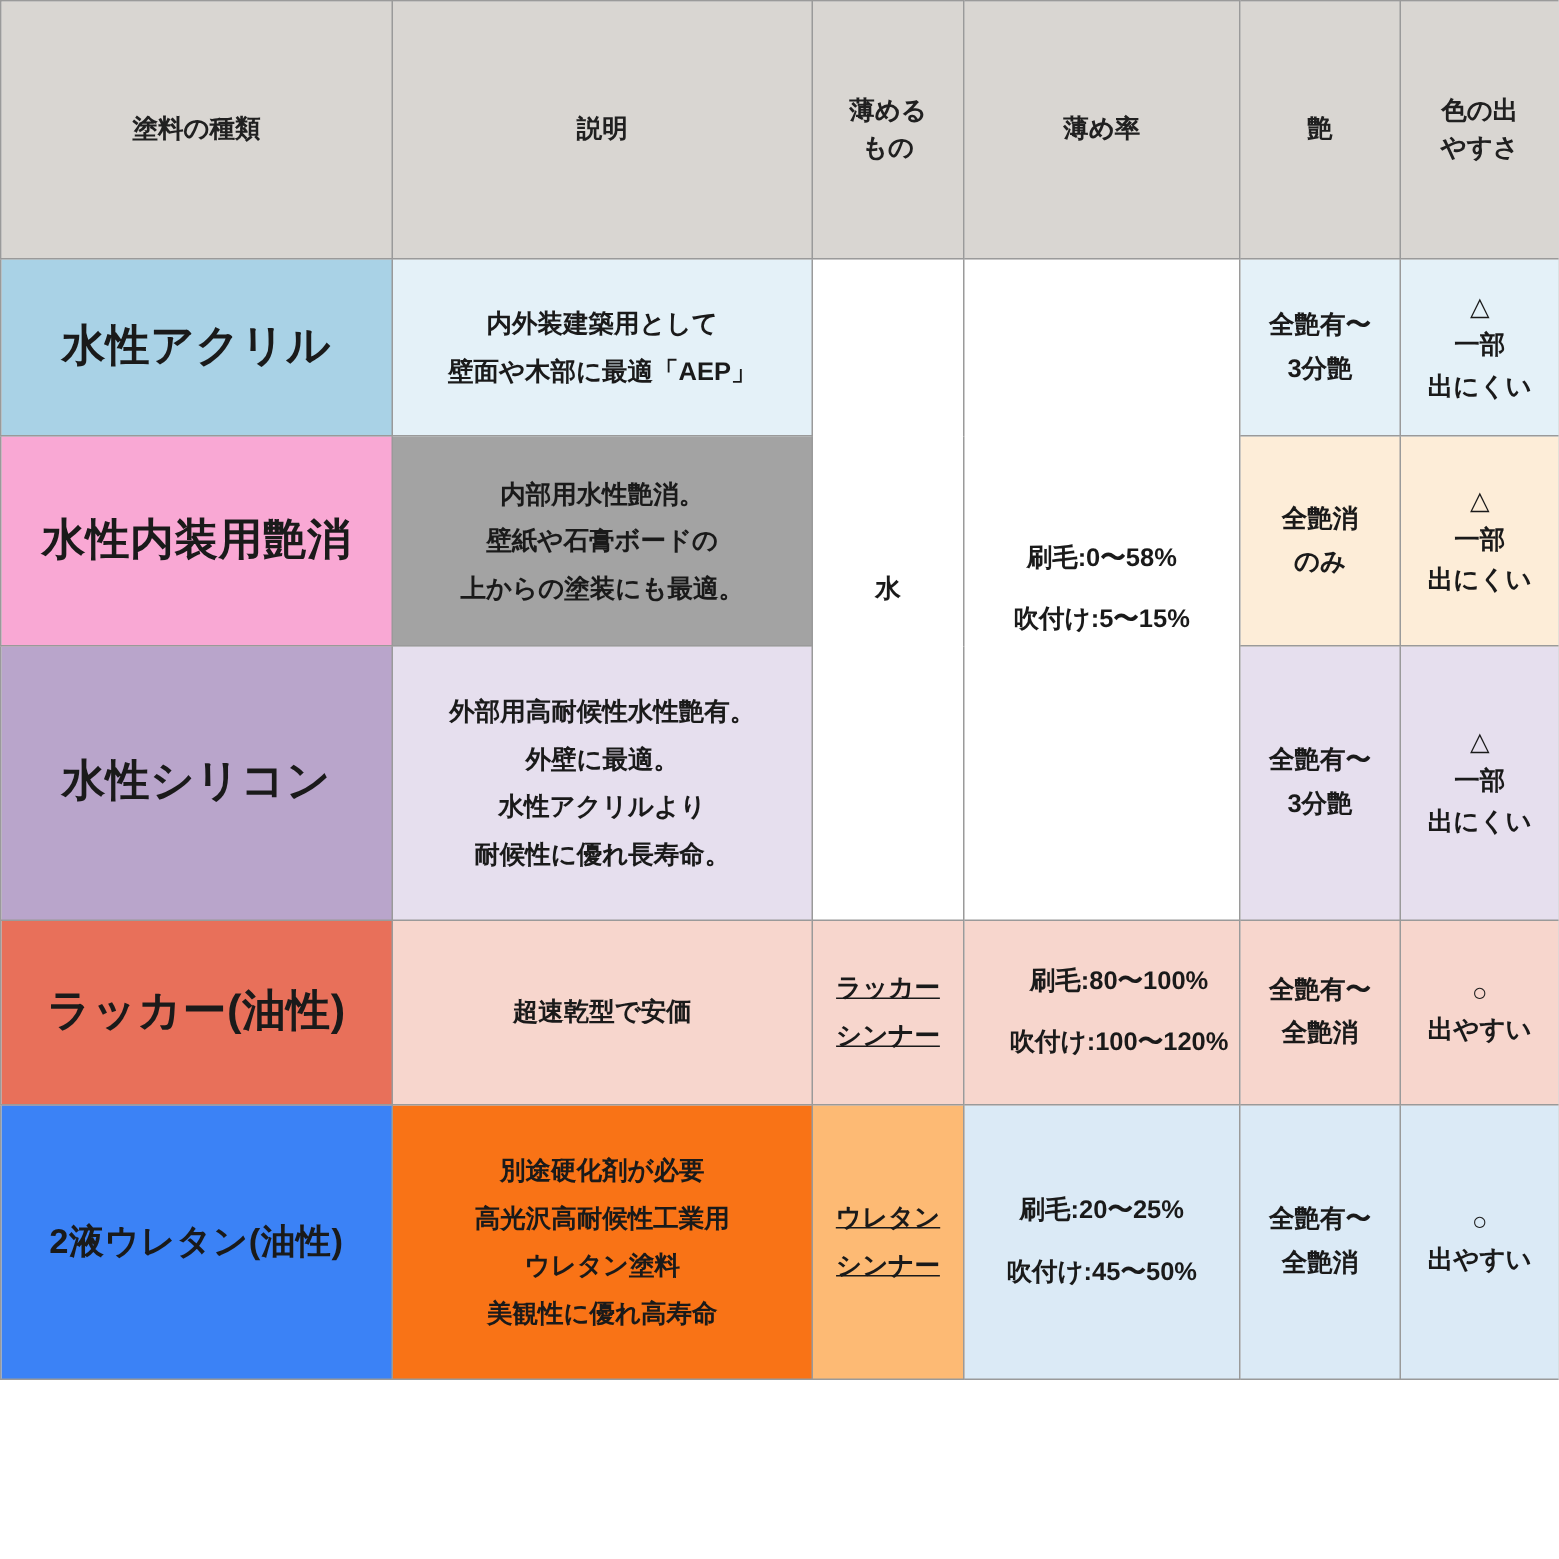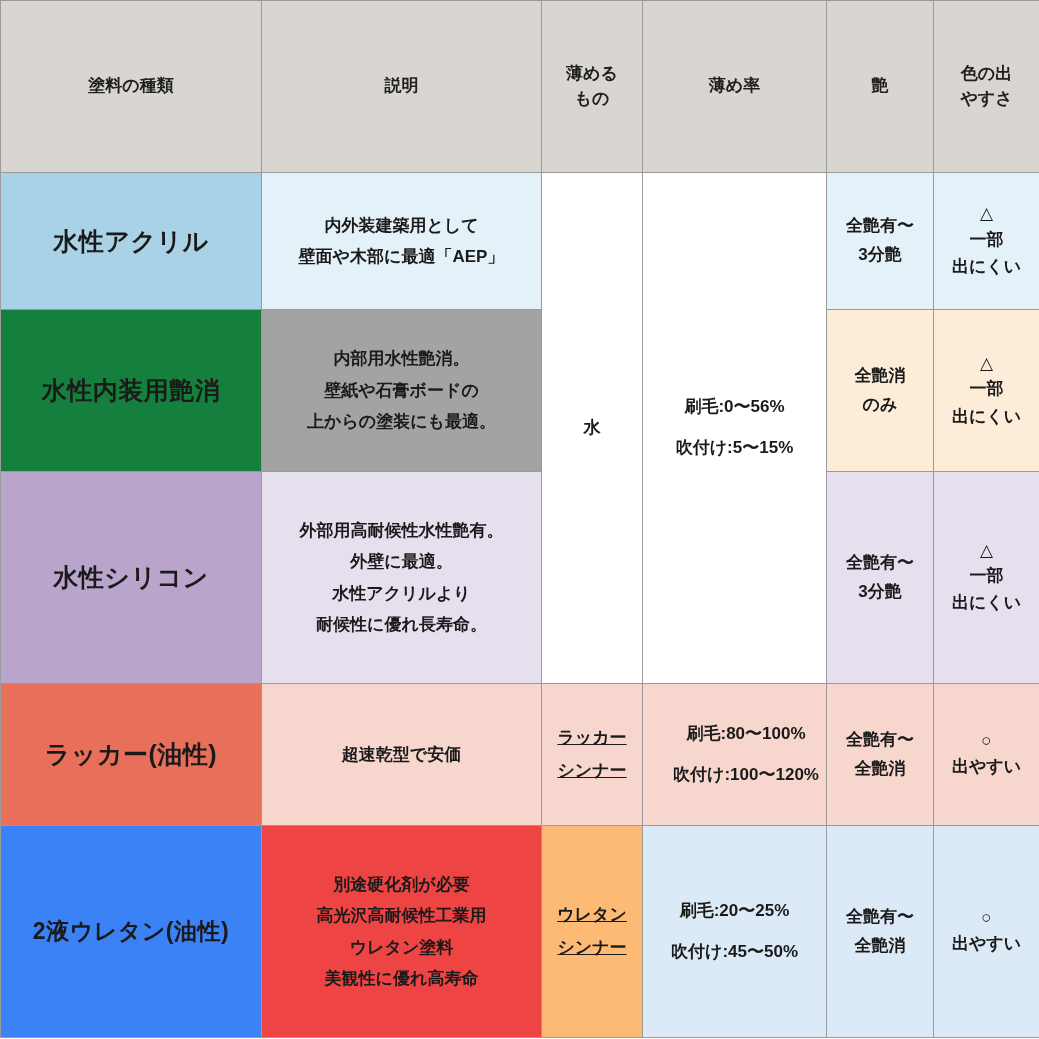--- a/index.html
+++ b/index.html
@@ -10,21 +10,21 @@
   body {
     width: 1039px;
     height: 1039px;
     font-family: "Liberation Sans", "DejaVu Sans", sans-serif;
     color: #1a1a1a;
     overflow: hidden;
   }
   table.paint-table {
     border-collapse: collapse;
     width: 1039px;
-    height: 1038px;
+    height: 920px;
     table-layout: fixed;
   }
   table.paint-table td,
   table.paint-table th {
     border: 1px solid #9a9a9a;
     text-align: center;
     vertical-align: middle;
     padding: 4px 6px;
     box-sizing: border-box;
     font-weight: bold;
@@ -41,21 +41,21 @@
     background: #d9d6d2;
     height: 172px;
     font-size: 17px;
     font-weight: bold;
     line-height: 1.45;
     color: #202020;
   }
 
   
   td.name-cell {
-    font-size: 25px;
+    font-size: 29px;
     letter-spacing: 0.5px;
     line-height: 1.3;
   }
   td.name-cell.small {
     font-size: 23px;
   }
   td.desc-cell {
     font-size: 17px;
     line-height: 1.85;
   }
@@ -83,39 +83,39 @@
     line-height: 1.4;
     font-weight: bold;
   }
 
   
   .r-acrylic .name-cell { background: #a9d2e6; }
   .r-acrylic .desc-cell { background: #e4f1f8; }
   .r-acrylic .gloss-cell { background: #e4f1f8; }
   .r-acrylic .color-cell { background: #e4f1f8; }
 
-  .r-matte .name-cell { background: #15803d; }
+  .r-matte .name-cell { background: #f9a8d4; }
   .r-matte .desc-cell { background: #a3a3a3; }
   .r-matte .gloss-cell { background: #fdedd8; }
   .r-matte .color-cell { background: #fdedd8; }
 
   .r-silicone .name-cell { background: #b9a5cb; }
   .r-silicone .desc-cell { background: #e6dfee; }
   .r-silicone .gloss-cell { background: #e6dfee; }
   .r-silicone .color-cell { background: #e6dfee; }
 
   .r-lacquer .name-cell { background: #e8705a; }
   .r-lacquer .desc-cell { background: #f7d6cd; }
   .r-lacquer .thin-cell { background: #f7d6cd; }
   .r-lacquer .rate-cell { background: #f7d6cd; padding-left: 29px; }
   .r-lacquer .gloss-cell { background: #f7d6cd; }
   .r-lacquer .color-cell { background: #f7d6cd; }
 
   .r-urethane .name-cell { background: #3b82f6; }
-  .r-urethane .desc-cell { background: #ef4444; font-family: Liberation Serif, serif; }
+  .r-urethane .desc-cell { background: #f97316; font-family: Liberation Serif, serif; }
   .r-urethane .thin-cell { background: #fdba74; }
   .r-urethane .rate-cell { background: #dbeaf6; }
   .r-urethane .gloss-cell { background: #dbeaf6; }
   .r-urethane .color-cell { background: #dbeaf6; }
 
   td.water-cell { background: #ffffff; }
   td.water-rate-cell { background: #ffffff; }
 </style>
 </head>
 <body>
@@ -158,21 +158,21 @@
     <tr class="r-acrylic">
       <td class="name-cell">水性アクリル</td>
       <td class="desc-cell">
         <span>内外装建築用として</span><br>
         <span>壁面や木部に最適「AEP」</span>
       </td>
       <td class="water-cell" rowspan="3">
         <span class="mark">水</span>
       </td>
       <td class="water-rate-cell rate-cell" rowspan="3">
-        <span>刷毛:0〜56%</span><br>
+        <span>刷毛:0〜58%</span><br>
         <span>吹付け:5〜15%</span>
       </td>
       <td class="gloss-cell">
         <span>全艶有〜</span><br>
         <span>3分艶</span>
       </td>
       <td class="color-cell">
         <span class="mark">△</span>
         <span>一部</span><br>
         <span>出にくい</span>

